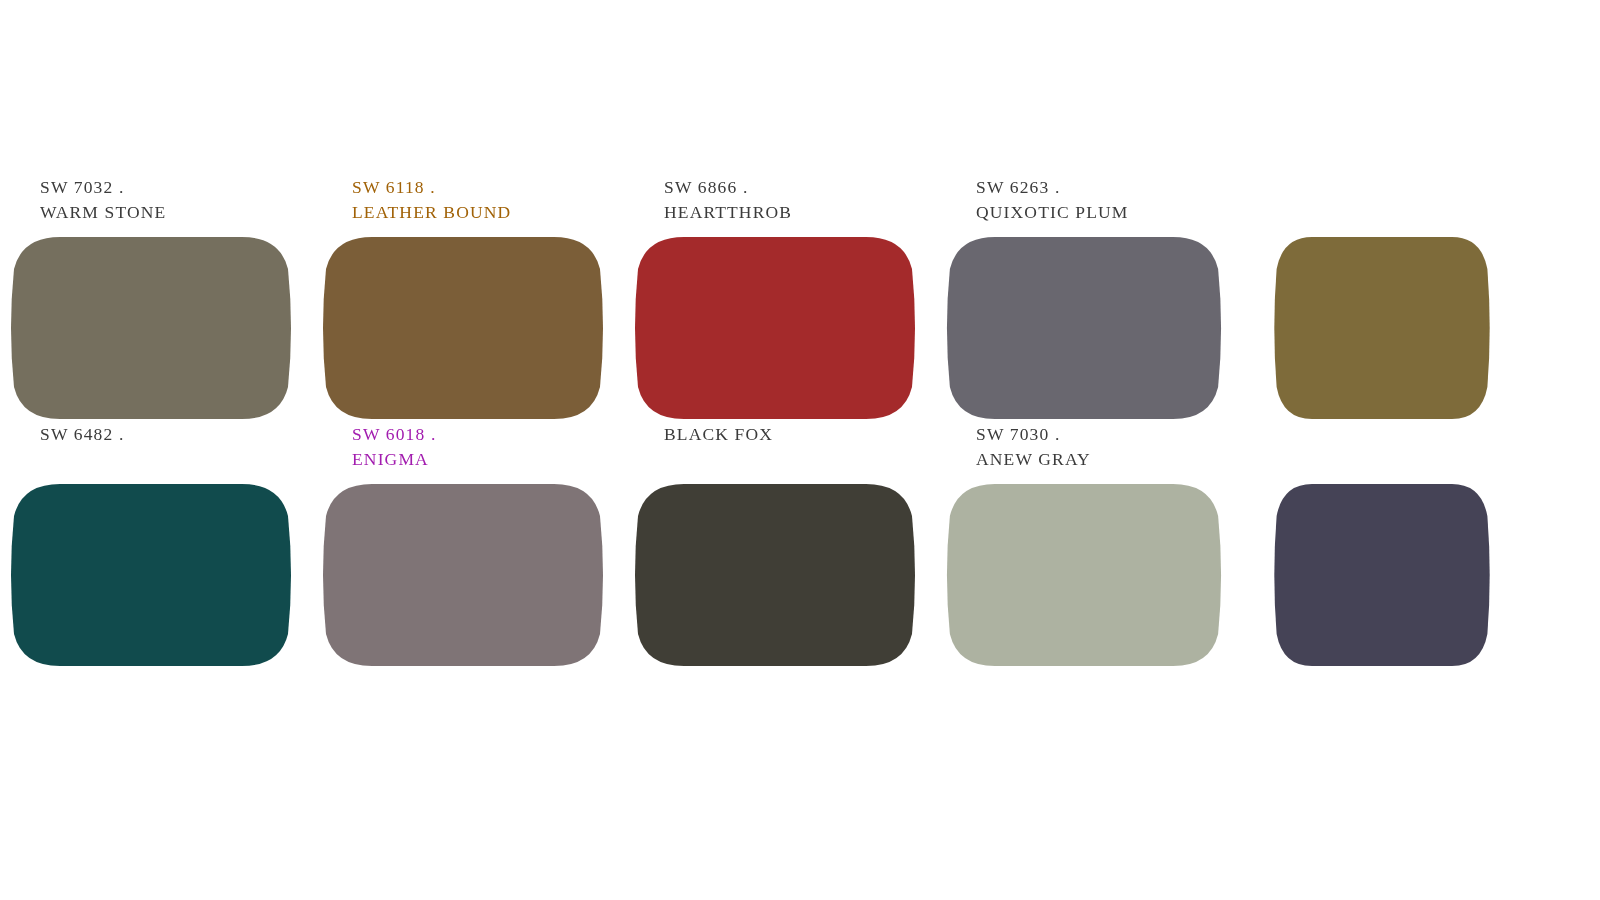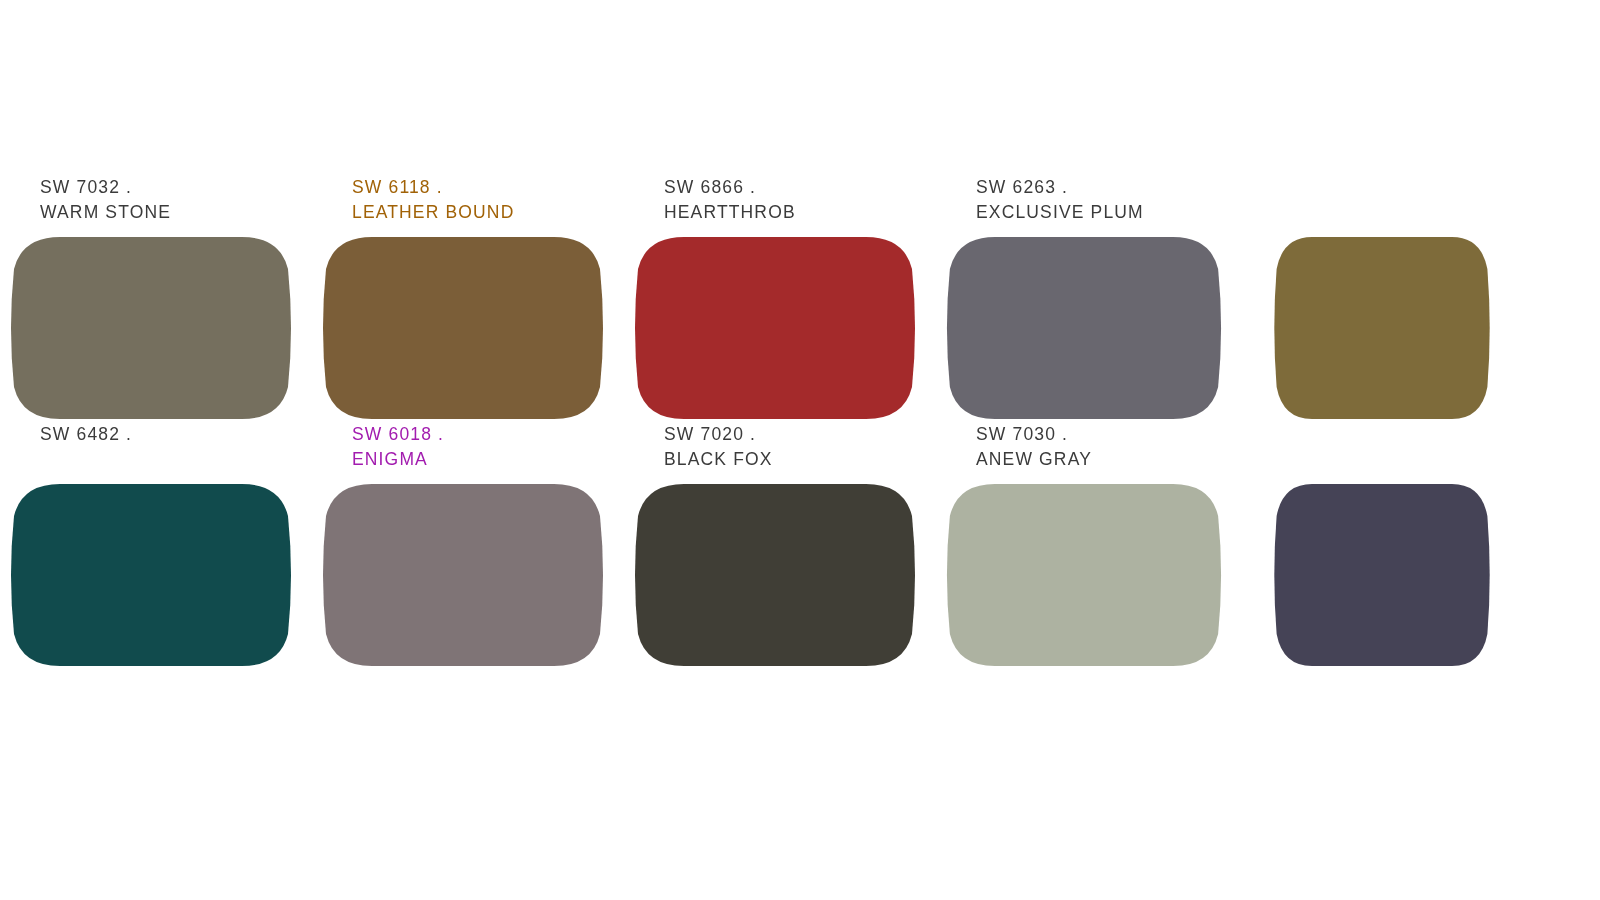--- a/index.html
+++ b/index.html
@@ -24,20 +24,21 @@
     width: 1600px;
     height: 900px;
     background: #ffffff;
   }
 
   .swatch-row {
     position: absolute;
     left: 0;
     width: 1324px;
     height: 250px;
+    font-family: Liberation Serif, serif;
   }
   .swatch-row.row-1 { top: 175px; }
   .swatch-row.row-2 { top: 420px; }
 
   .swatch-cell {
     position: absolute;
     top: 0;
     width: 300px;
     height: 250px;
   }
@@ -129,21 +130,21 @@
       <div class="chip">
         <svg viewBox="0 0 286 186" preserveAspectRatio="none">
           <path d="M 52 2 L 234 2 Q 272 2 280 34 Q 286 93 280 152 Q 272 184 234 184 L 52 184 Q 14 184 6 152 Q 0 93 6 34 Q 14 2 52 2 Z" fill="#A42A2B"></path>
         </svg>
       </div>
     </div>
 
     <div class="swatch-cell col-3">
       <div class="swatch-label" style="color: rgb(59, 59, 59);">
         <span class="code-line">SW 6263 .</span>
-        <span class="name-line">EXCLUSIVE PLUM</span>
+        <span class="name-line">QUIXOTIC PLUM</span>
       </div>
       <div class="chip">
         <svg viewBox="0 0 286 186" preserveAspectRatio="none">
           <path d="M 52 2 L 234 2 Q 272 2 280 34 Q 286 93 280 152 Q 272 184 234 184 L 52 184 Q 14 184 6 152 Q 0 93 6 34 Q 14 2 52 2 Z" fill="#69676F"></path>
         </svg>
       </div>
     </div>
 
     <div class="swatch-cell col-4">
       <div class="chip">
@@ -175,21 +176,20 @@
       </div>
       <div class="chip">
         <svg viewBox="0 0 286 186" preserveAspectRatio="none">
           <path d="M 52 2 L 234 2 Q 272 2 280 34 Q 286 93 280 152 Q 272 184 234 184 L 52 184 Q 14 184 6 152 Q 0 93 6 34 Q 14 2 52 2 Z" fill="#7F7476"></path>
         </svg>
       </div>
     </div>
 
     <div class="swatch-cell col-2">
       <div class="swatch-label" style="color: rgb(59, 59, 59);">
-        <span class="code-line">SW 7020 .</span>
         <span class="name-line">BLACK FOX</span>
       </div>
       <div class="chip">
         <svg viewBox="0 0 286 186" preserveAspectRatio="none">
           <path d="M 52 2 L 234 2 Q 272 2 280 34 Q 286 93 280 152 Q 272 184 234 184 L 52 184 Q 14 184 6 152 Q 0 93 6 34 Q 14 2 52 2 Z" fill="#403E36"></path>
         </svg>
       </div>
     </div>
 
     <div class="swatch-cell col-3">

